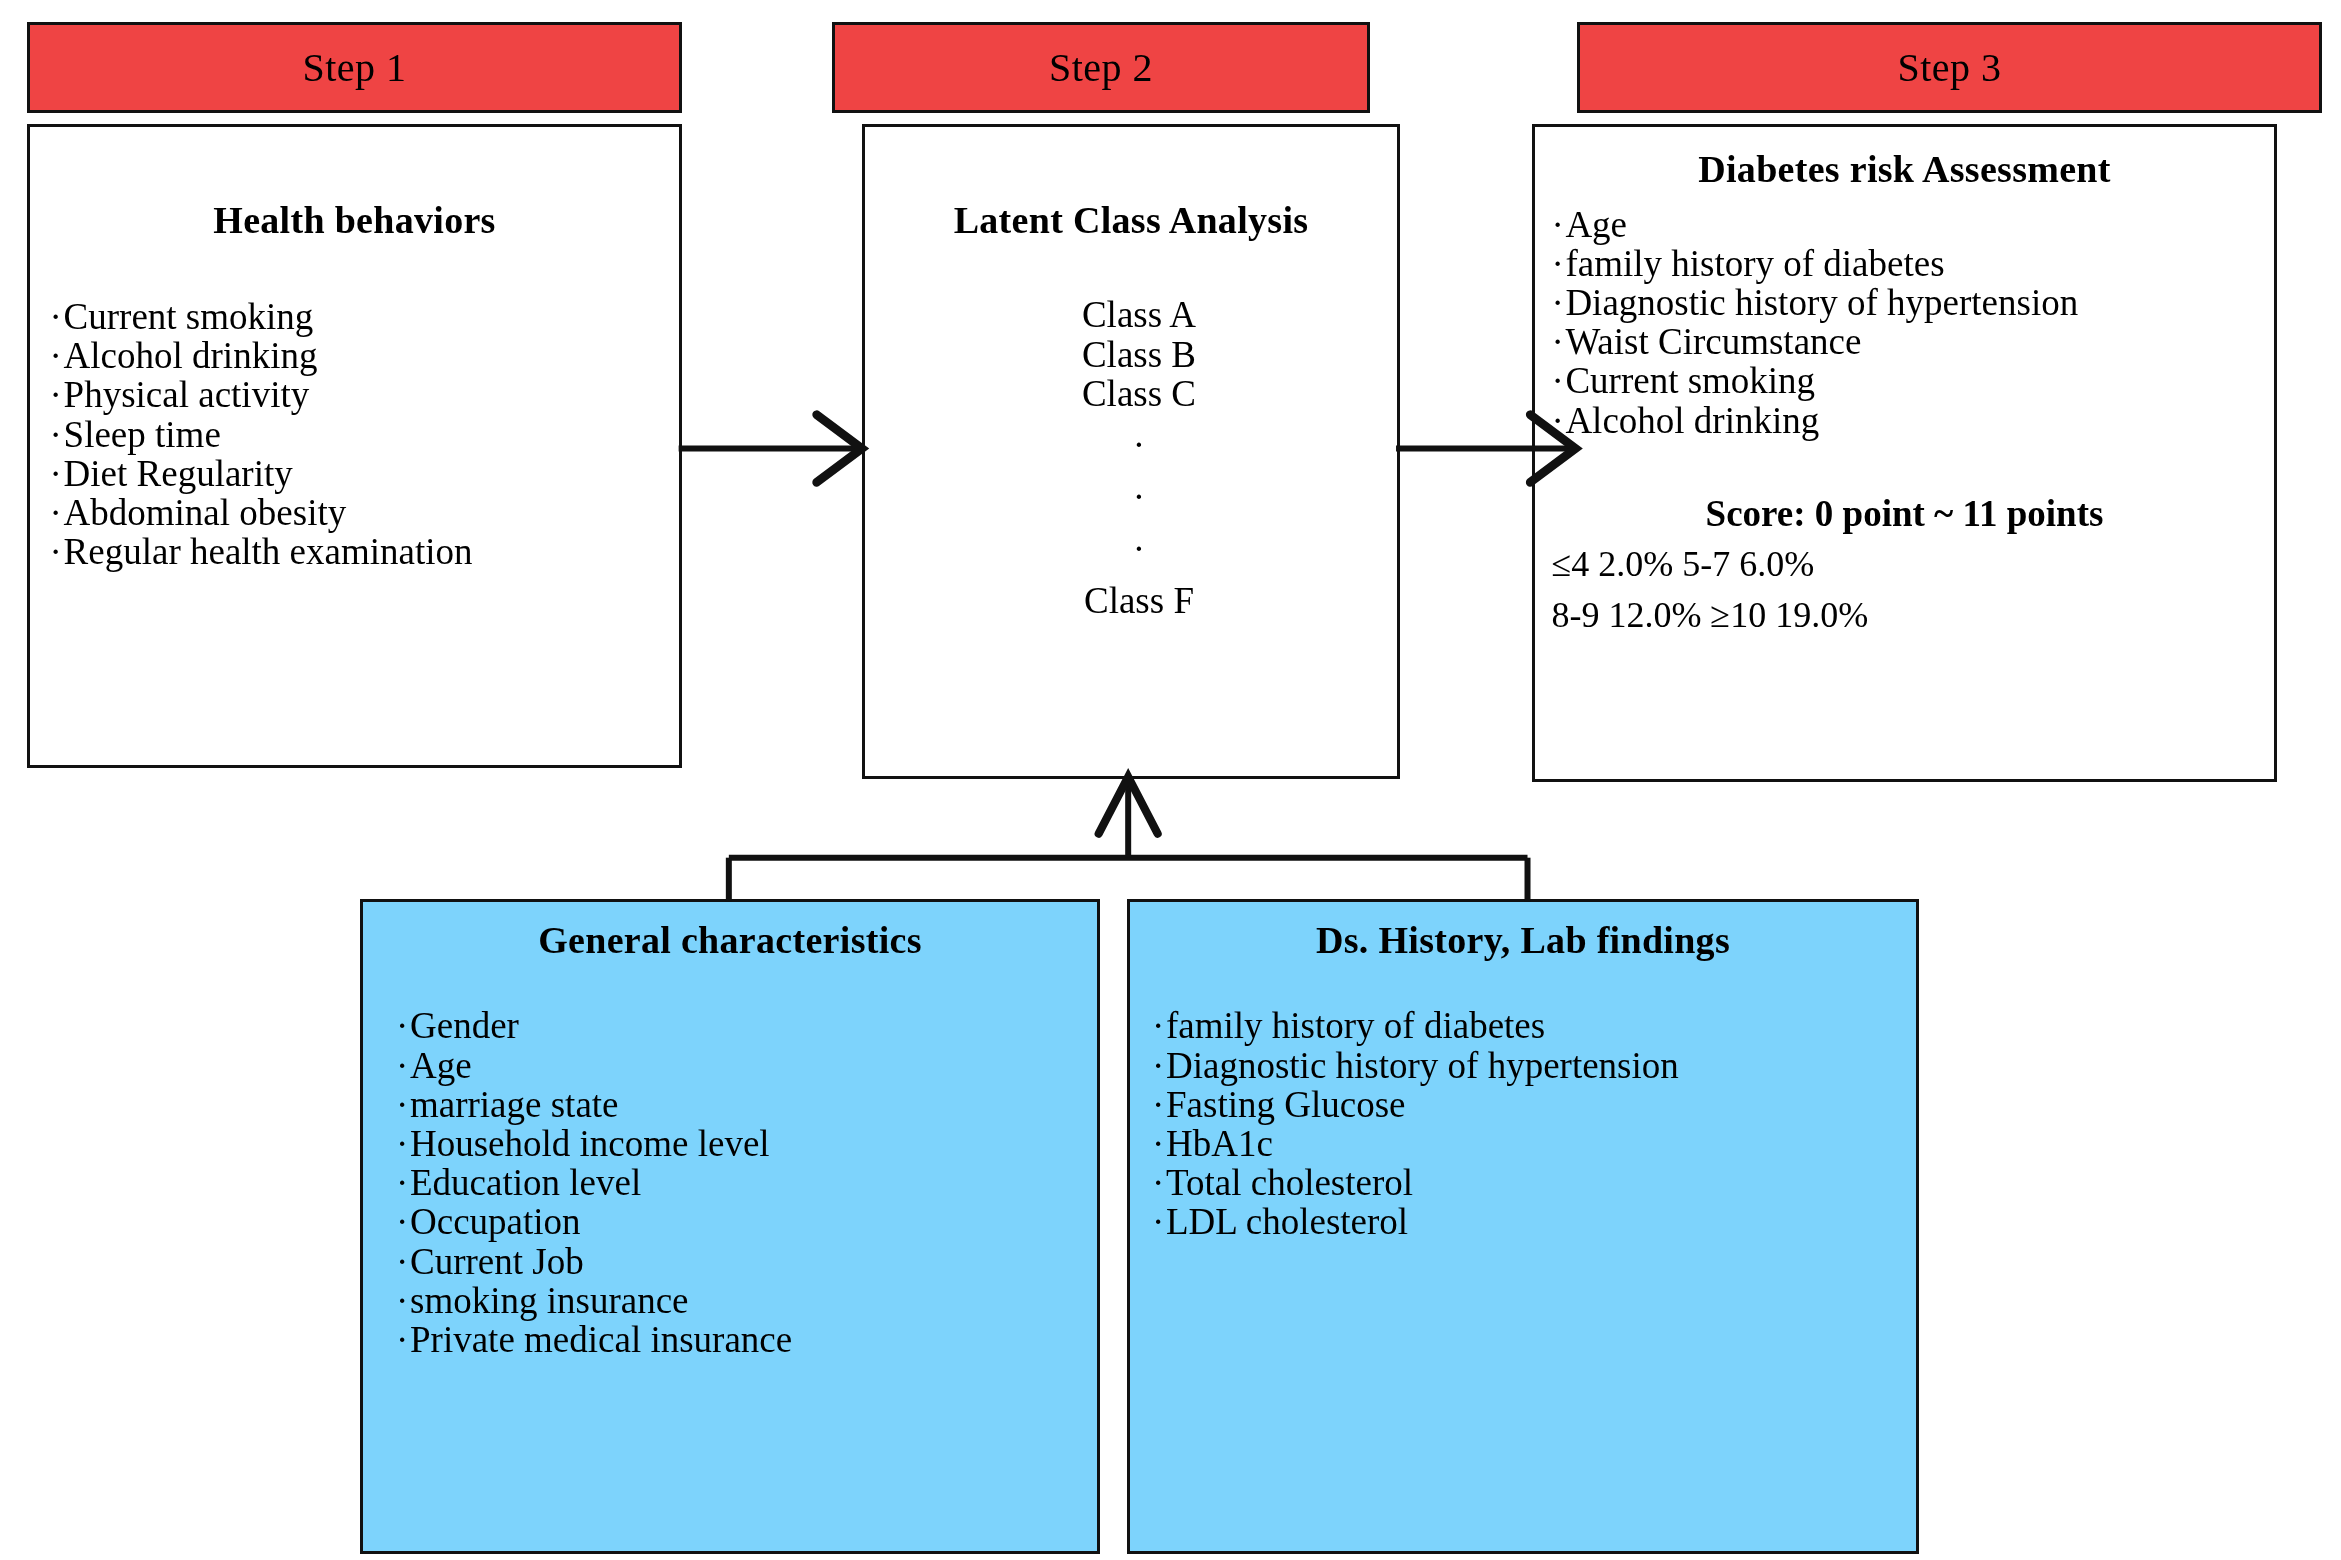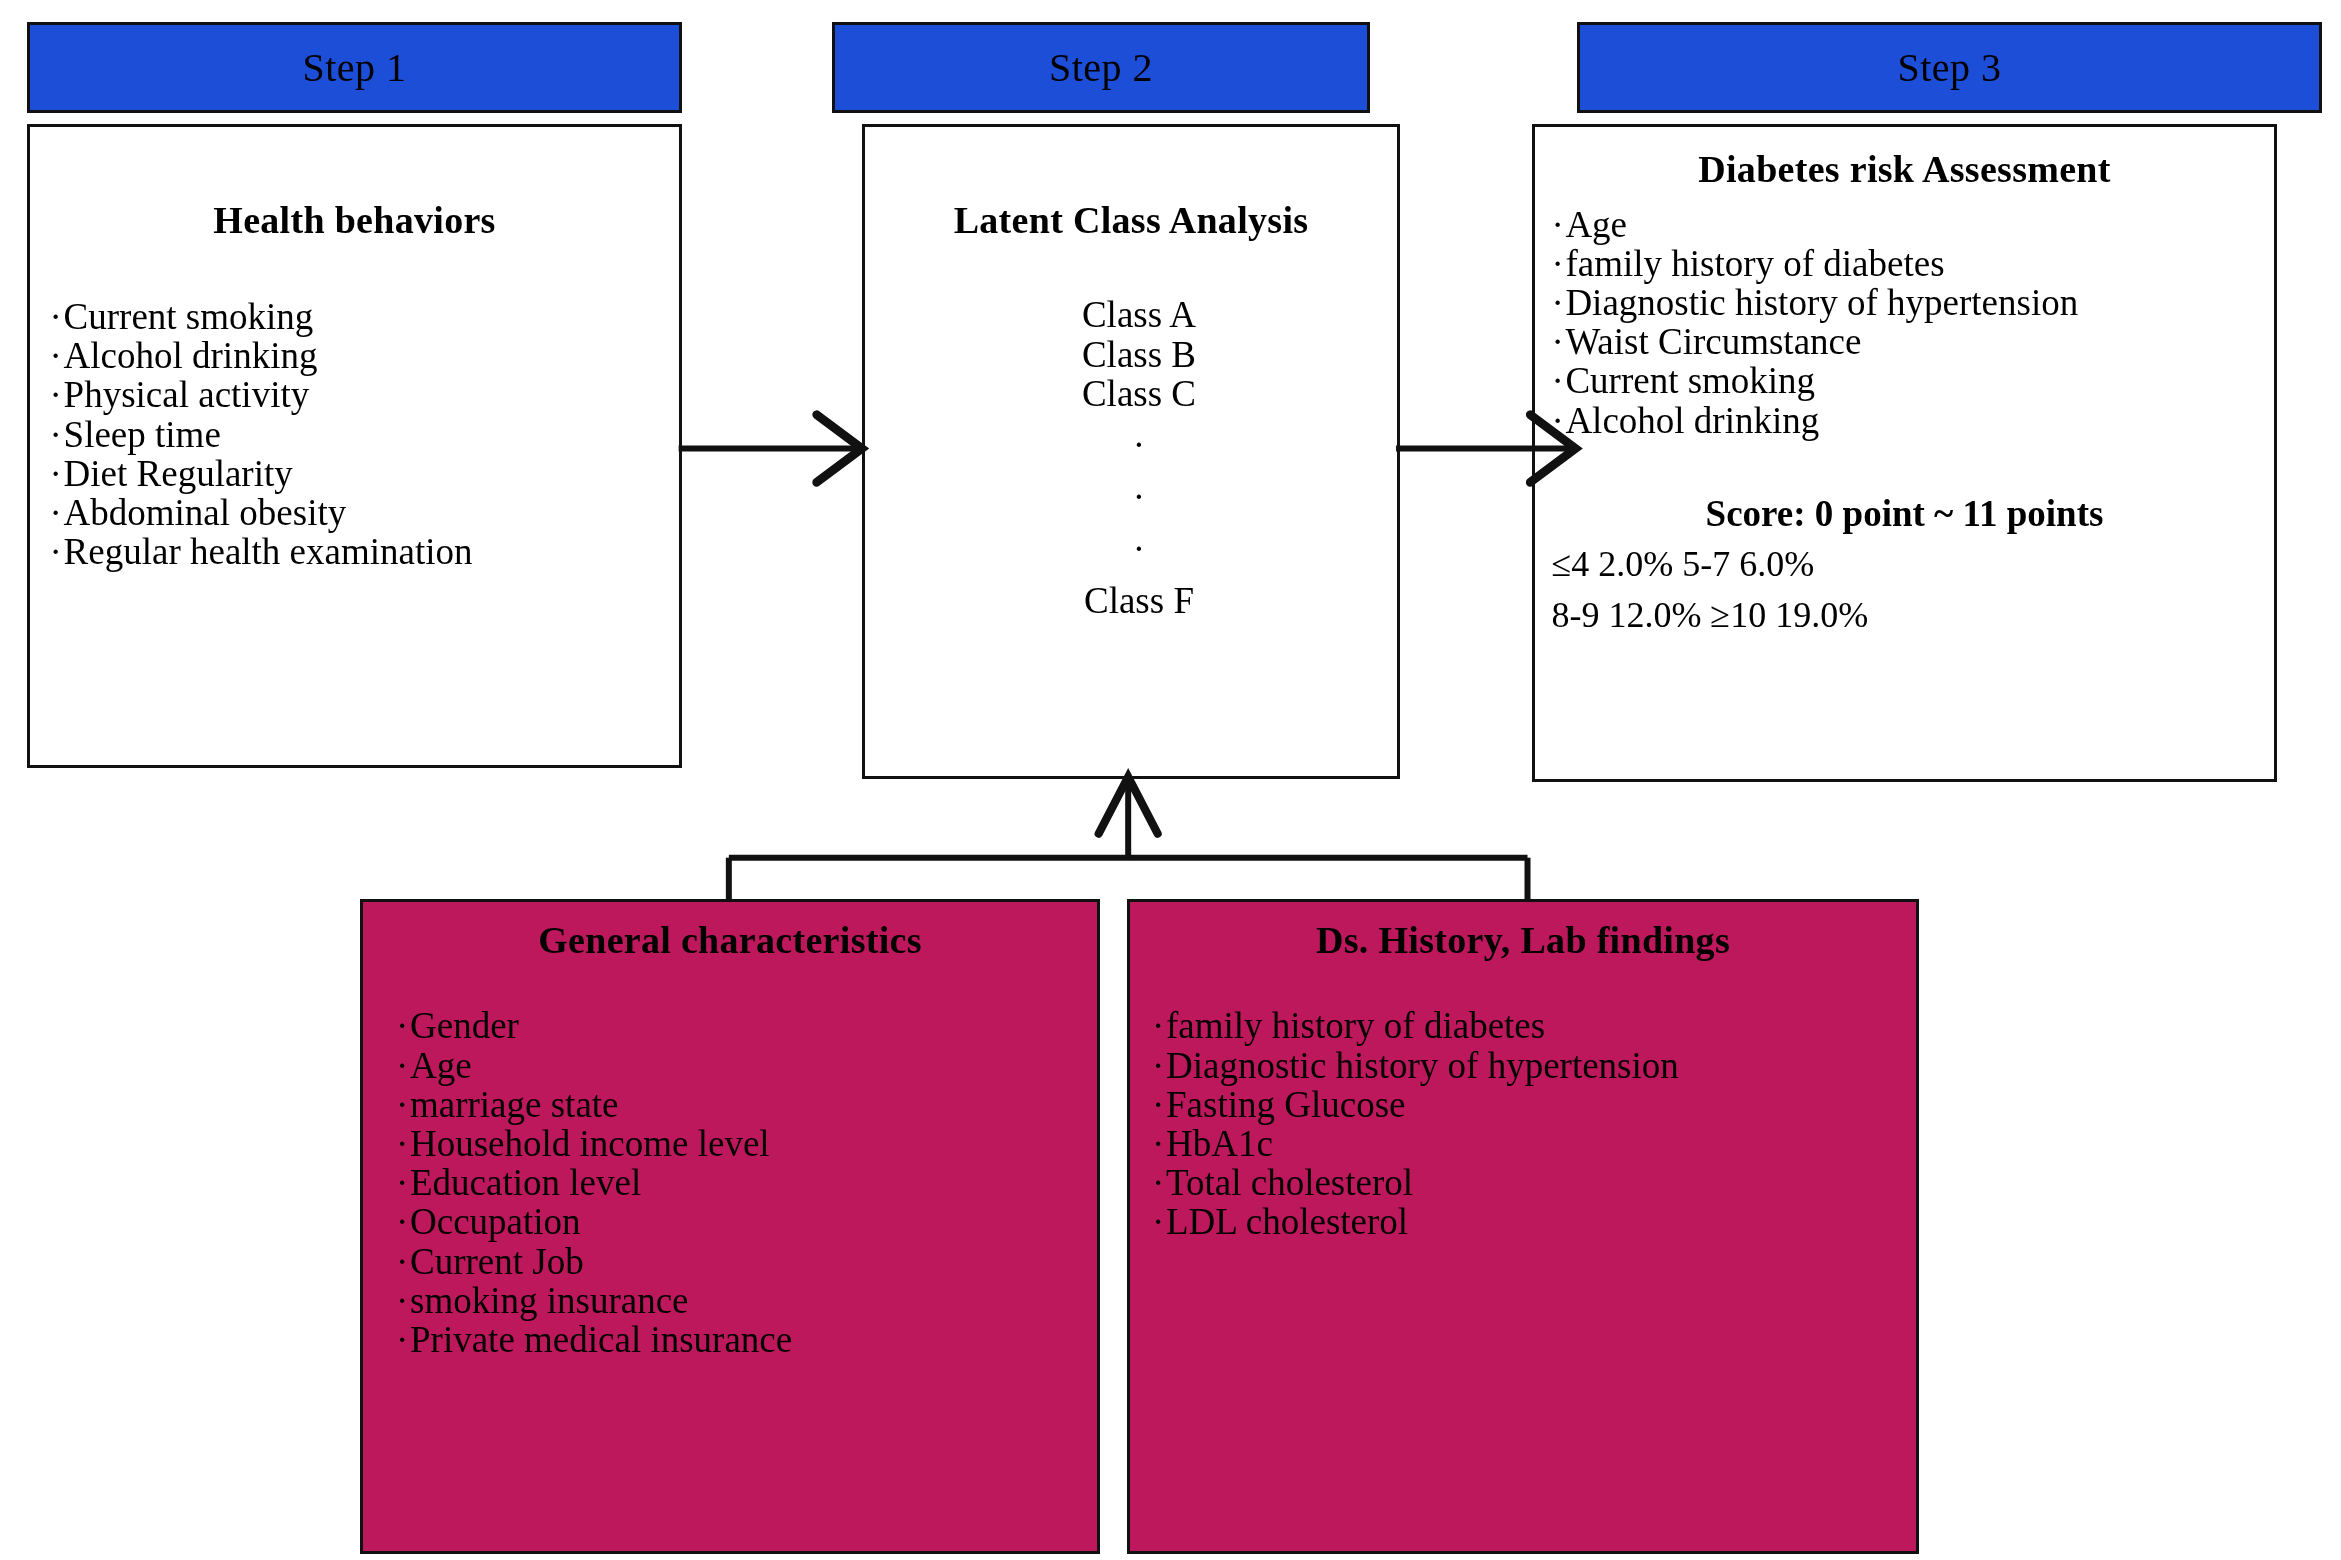--- a/index.html
+++ b/index.html
@@ -1,24 +1,24 @@
 <!DOCTYPE html>
 <html style="font-size:8.7px"><head>
 <meta charset="utf-8">
 <style>
   html,body{margin:0;padding:0;background:#fff;}
   body{width:2342px;height:1561px;position:relative;
        font-family:"Liberation Serif","DejaVu Serif",serif;color:#000;}
   .stage{position:absolute;inset:0;}
 
-  .hdr{position:absolute;background:#1d4ed8;border:3.8px solid #111;
+  .hdr{position:absolute;background:#ef4444;border:3.8px solid #111;
        display:flex;align-items:center;justify-content:center;
        font-size:40px;letter-spacing:0.5px;}
   .body-box{position:absolute;background:#fff;border:3.8px solid #111;}
-  .sub-box{position:absolute;background:#be185d;border:3.8px solid #111;}
+  .sub-box{position:absolute;background:#7dd3fc;border:3.8px solid #111;}
 
   .box-title{text-align:center;font-weight:bold;font-size:38px;
              letter-spacing:0.3px;}
   .item-list{list-style:none;margin:0;padding:0;}
   .item-list li{font-size:37px;line-height:1.06;white-space:nowrap;}
   .dot{display:inline-block;width:14px;}
 
   .score-title{font-weight:bold;font-size:37px;text-align:center;}
   .score-line{font-size:36px;line-height:1.18;white-space:nowrap;}
 

